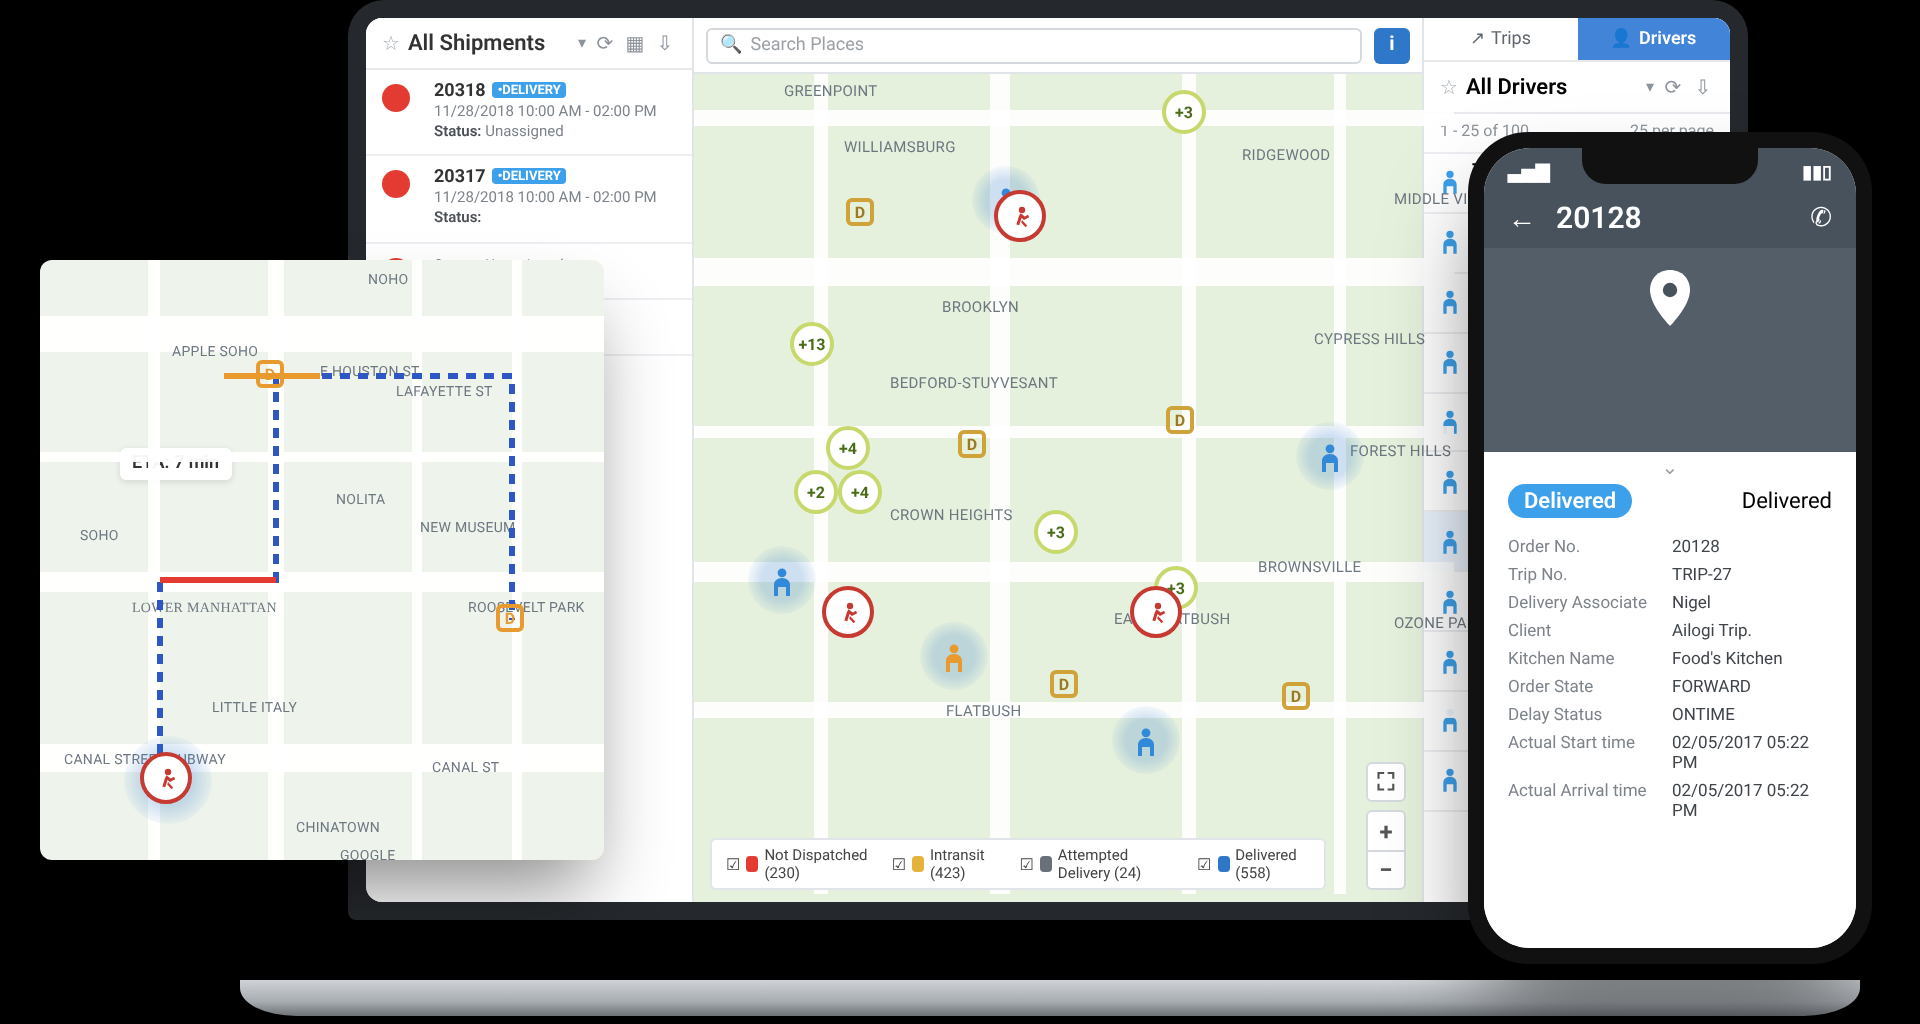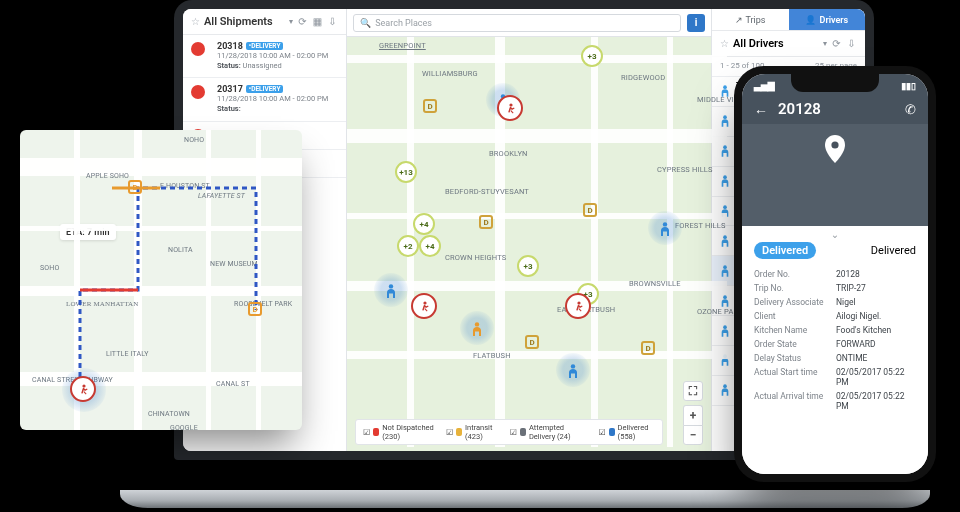--- a/index.html
+++ b/index.html
@@ -178,26 +178,26 @@
 
           <div class="road" style="left: 0px; top: 18px; width: 380px; height: 8px;"></div>
               <div class="road" style="left: 0px; top: 92px; width: 380px; height: 14px;"></div>
               <div class="road" style="left: 0px; top: 176px; width: 380px; height: 6px;"></div>
               <div class="road" style="left: 0px; top: 244px; width: 380px; height: 10px;"></div>
               <div class="road" style="left: 0px; top: 314px; width: 380px; height: 8px;"></div>
               <div class="road" style="left: 60px; top: 0px; width: 7px; height: 410px;"></div>
               <div class="road" style="left: 148px; top: 0px; width: 10px; height: 410px;"></div>
               <div class="road" style="left: 244px; top: 0px; width: 7px; height: 410px;"></div>
               <div class="road" style="left: 320px; top: 0px; width: 6px; height: 410px;"></div>
-              <div class="place" style="left: 32px; top: 4px; text-decoration: underline;">GREENPOINT</div>
+              <div class="place" style="left: 45px; top: 4px;">GREENPOINT</div>
               <div class="place" style="left: 75px; top: 32px;">WILLIAMSBURG</div>
               <div class="place" style="left: 274px; top: 36px;">RIDGEWOOD</div>
               <div class="place" style="left: 314px; top: 58px; margin-left: 36px;">MIDDLE VILLAGE</div>
               <div class="place" style="left: 328px; top: 184px;">FOREST HILLS</div>
-              <div class="place" style="left: 142px; top: 112px;">BROOKLYN</div>
+              <div class="place" style="left: 124px; top: 112px;">BROOKLYN</div>
               <div class="place" style="left: 98px; top: 150px;">BEDFORD-STUYVESANT</div>
               <div class="place" style="left: 310px; top: 128px;">CYPRESS HILLS</div>
               <div class="place" style="left: 98px; top: 216px;">CROWN HEIGHTS</div>
               <div class="place" style="left: 210px; top: 268px;">EAST FLATBUSH</div>
               <div class="place" style="left: 282px; top: 242px;">BROWNSVILLE</div>
               <div class="place" style="left: 126px; top: 314px;">FLATBUSH</div>
               <div class="place" style="left: 350px; top: 270px;">OZONE PARK</div>
               <div class="bubble" style="left: 234px; top: 8px;">+3</div>
               <div class="bubble" style="left: 48px; top: 124px;">+13</div>
               <div class="bubble" style="left: 66px; top: 176px;">+4</div>
@@ -440,21 +440,21 @@
       <div class="road" style="left: 186px; top: 0px; width: 5px; height: 300px;"></div>
       <div class="road" style="left: 236px; top: 0px; width: 5px; height: 300px;"></div>
       <div class="place" style="left: 164px; top: 6px;">NOHO</div>
       <div class="place" style="left: 20px; top: 134px;">SOHO</div>
       <div class="place" style="left: 148px; top: 116px;">NOLITA</div>
       <div class="place" style="left: 46px; top: 170px; font-family: Liberation Serif, serif;">LOWER MANHATTAN</div>
       <div class="place" style="left: 86px; top: 220px;">LITTLE ITALY</div>
       <div class="place" style="left: 128px; top: 280px;">CHINATOWN</div>
       <div class="place" style="left: 66px; top: 42px;">Apple SoHo</div>
       <div class="place" style="left: 140px; top: 52px;">E Houston St</div>
-      <div class="place" style="left: 178px; top: 62px; font-style: italic;">Lafayette St</div>
+      <div class="place" style="left: 178px; top: 62px;">Lafayette St</div>
       <div class="place" style="left: 190px; top: 130px;">New Museum</div>
       <div class="place" style="left: 214px; top: 170px;">Roosevelt Park</div>
       <div class="place" style="left: 12px; top: 246px;">Canal Street Subway</div>
       <div class="place" style="left: 196px; top: 250px;">Canal St</div>
       <div class="place" style="left: 150px; top: 294px;">Google</div>
       <svg width="282" height="300" style="position: absolute; left: 0px; top: 0px;">
         <polyline points="60,256 60,160 118,160 118,58 236,58 236,180" fill="none" stroke="#2f57c4" stroke-width="3" stroke-dasharray="5 4"></polyline>
 <polyline points="60,160 118,160" fill="none" stroke="#e33b32" stroke-width="3"></polyline>
 <polyline points="92,58 140,58" fill="none" stroke="#e89a2e" stroke-width="3"></polyline>
       </svg>
@@ -502,21 +502,21 @@
             <div class="p-line">
               <div class="p-k">Trip No.</div>
               <div class="p-v">TRIP-27</div>
             </div>
             <div class="p-line">
               <div class="p-k">Delivery Associate</div>
               <div class="p-v">Nigel</div>
             </div>
             <div class="p-line">
               <div class="p-k">Client</div>
-              <div class="p-v">Ailogi Nigel.</div>
+              <div class="p-v">Ailogi Trip.</div>
             </div>
             <div class="p-line">
               <div class="p-k">Kitchen Name</div>
               <div class="p-v">Food's Kitchen</div>
             </div>
             <div class="p-line">
               <div class="p-k">Order State</div>
               <div class="p-v">FORWARD</div>
             </div>
             <div class="p-line">

